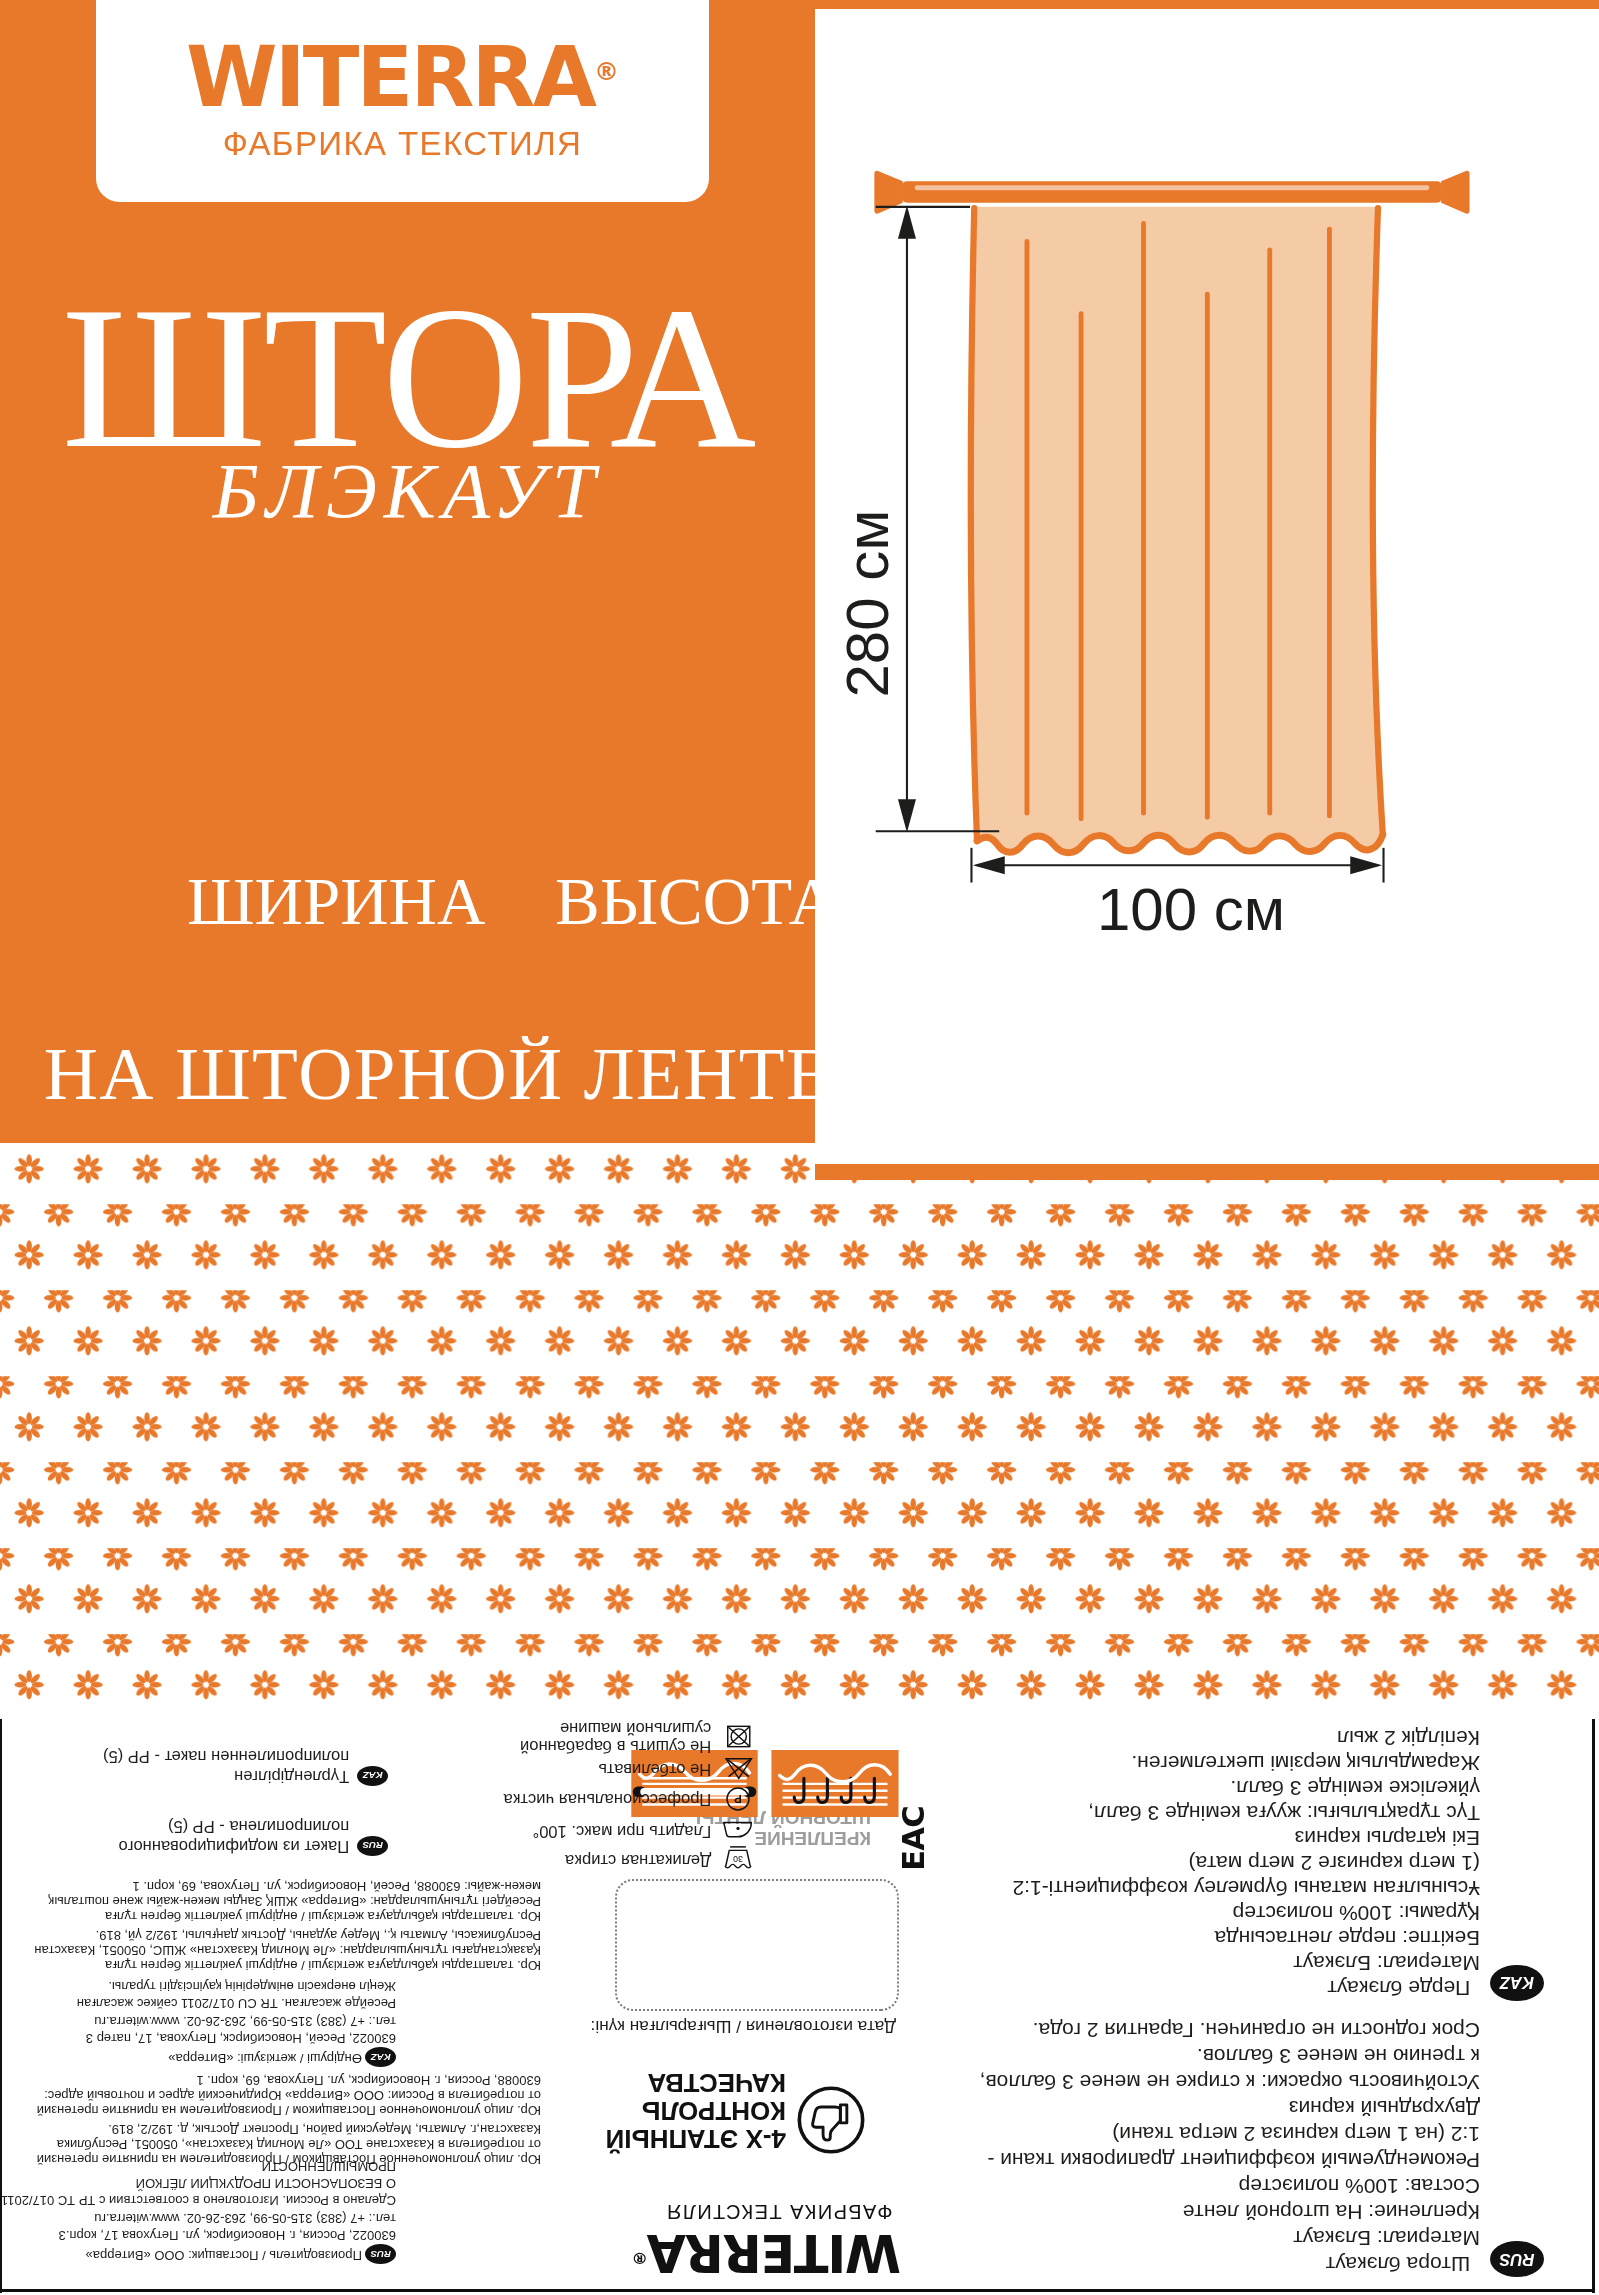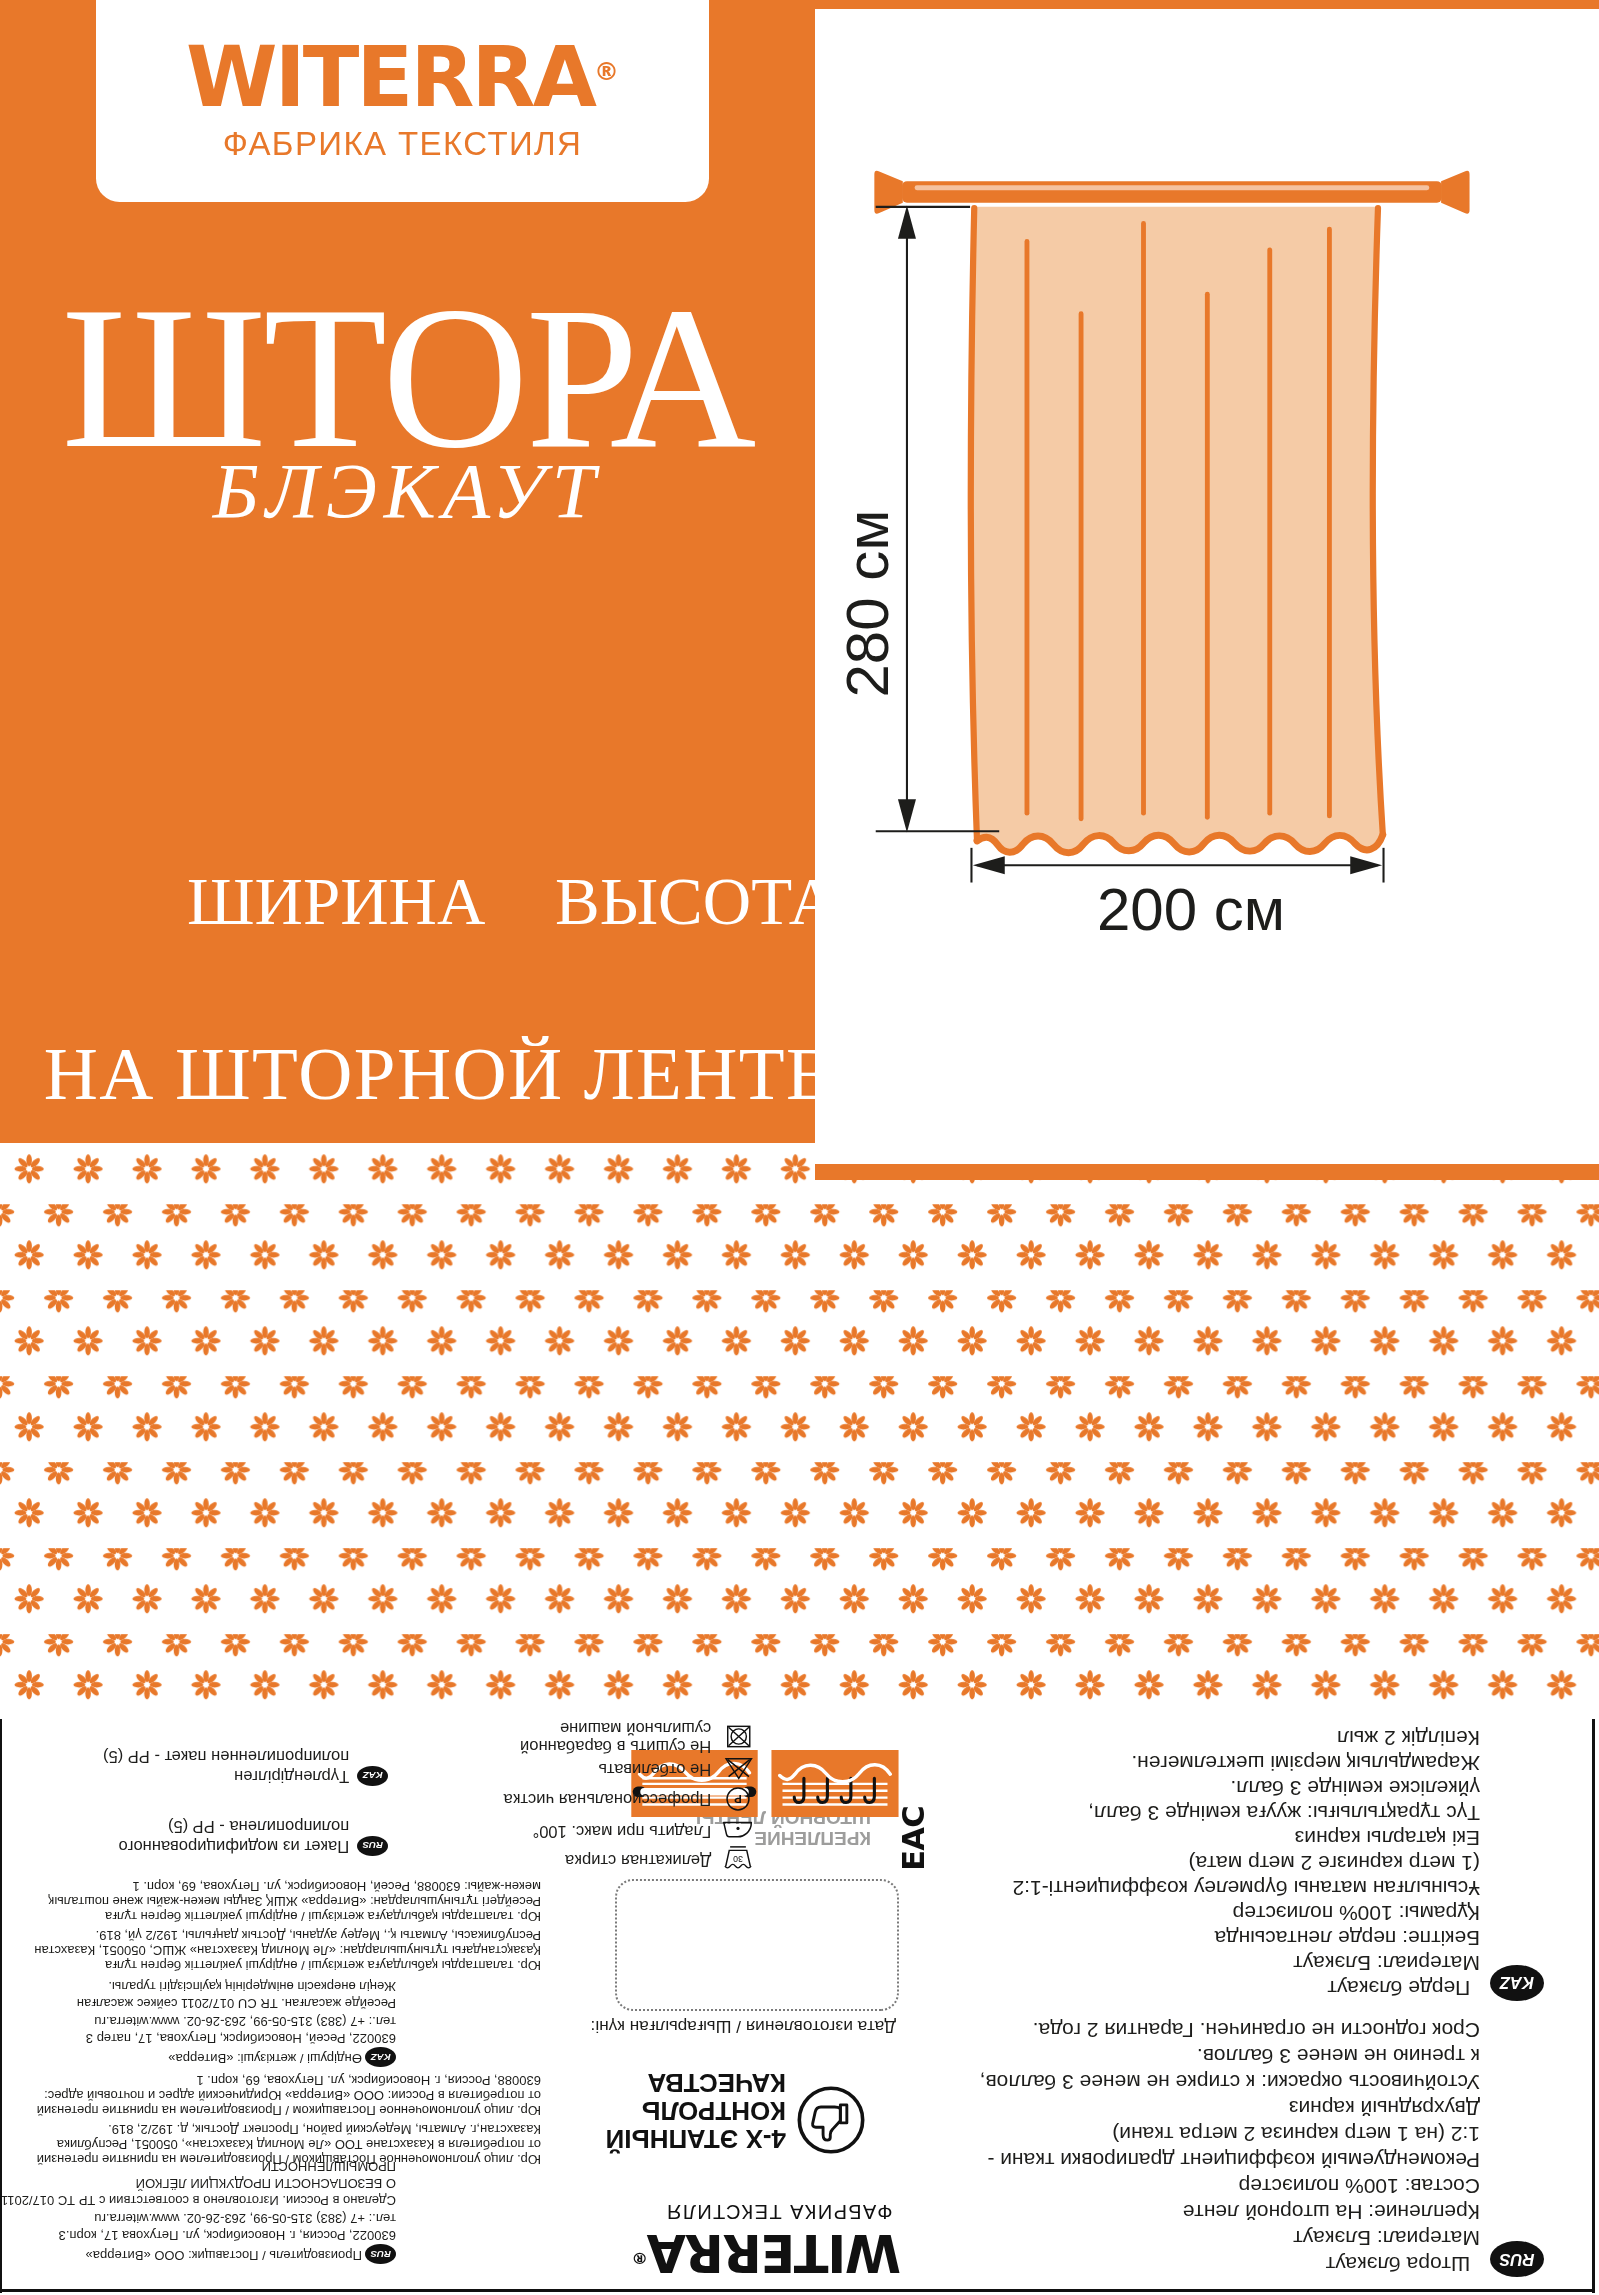--- a/index.html
+++ b/index.html
@@ -123,21 +123,21 @@
     <polygon points="1307,1200 1294,1152 1320,1152" fill="#1d1d1b"></polygon>
     <g stroke="#1d1d1b" stroke-width="3" fill="none">
       <path d="M1408 1247 H1986"></path>
         <path d="M1400 1222 V1272"></path>
         <path d="M1994 1222 V1272"></path>
     </g>
     <polygon points="1402,1247 1448,1234 1448,1260" fill="#1d1d1b"></polygon>
     <polygon points="1992,1247 1946,1234 1946,1260" fill="#1d1d1b"></polygon>
   </svg>
   <div class="abs dim-label dim-v">280 см</div>
-  <div class="abs dim-label dim-h">200 см</div>
+  <div class="abs dim-label dim-h">100 см</div>
 
   <svg class="abs band" width="1599" height="576" viewBox="0 1648 2306 830">
     <defs>
       <g id="flw" fill="#E8782A">
         <ellipse cx="12.5" cy="0" rx="8.6" ry="4"></ellipse>
         <ellipse cx="12.5" cy="0" rx="8.6" ry="4" transform="rotate(45)"></ellipse>
         <ellipse cx="12.5" cy="0" rx="8.6" ry="4" transform="rotate(90)"></ellipse>
         <ellipse cx="12.5" cy="0" rx="8.6" ry="4" transform="rotate(135)"></ellipse>
         <ellipse cx="12.5" cy="0" rx="8.6" ry="4" transform="rotate(180)"></ellipse>
         <ellipse cx="12.5" cy="0" rx="8.6" ry="4" transform="rotate(225)"></ellipse>

